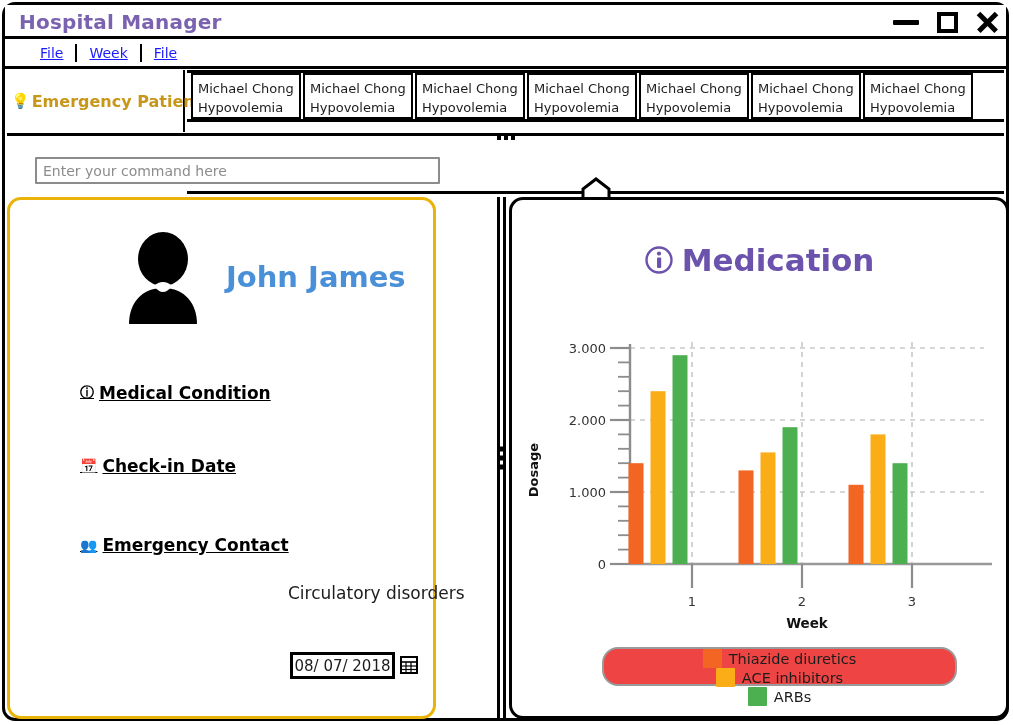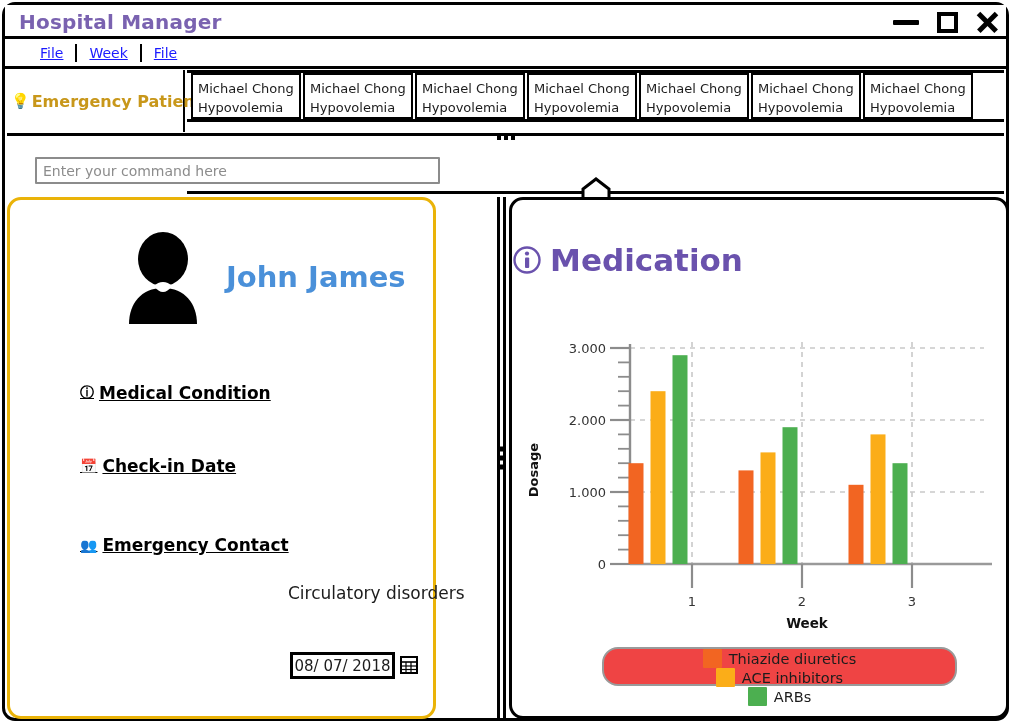--- a/index.html
+++ b/index.html
@@ -284,21 +284,21 @@
     left: 390px; top: 455px;
     width: 18px; height: 20px;
   }
 
   #row-contact { top: 335px; }
 
   
   #medication-header {
     position: absolute;
     left: 0; right: 0; top: 42px;
-    text-align: left;
+    text-align: center;
   }
   #medication-title {
     font-size: 31px;
     font-weight: bold;
     color: #6a52ad;
     vertical-align: middle;
   }
   #info-icon {
     display: inline-block;
     vertical-align: middle;

